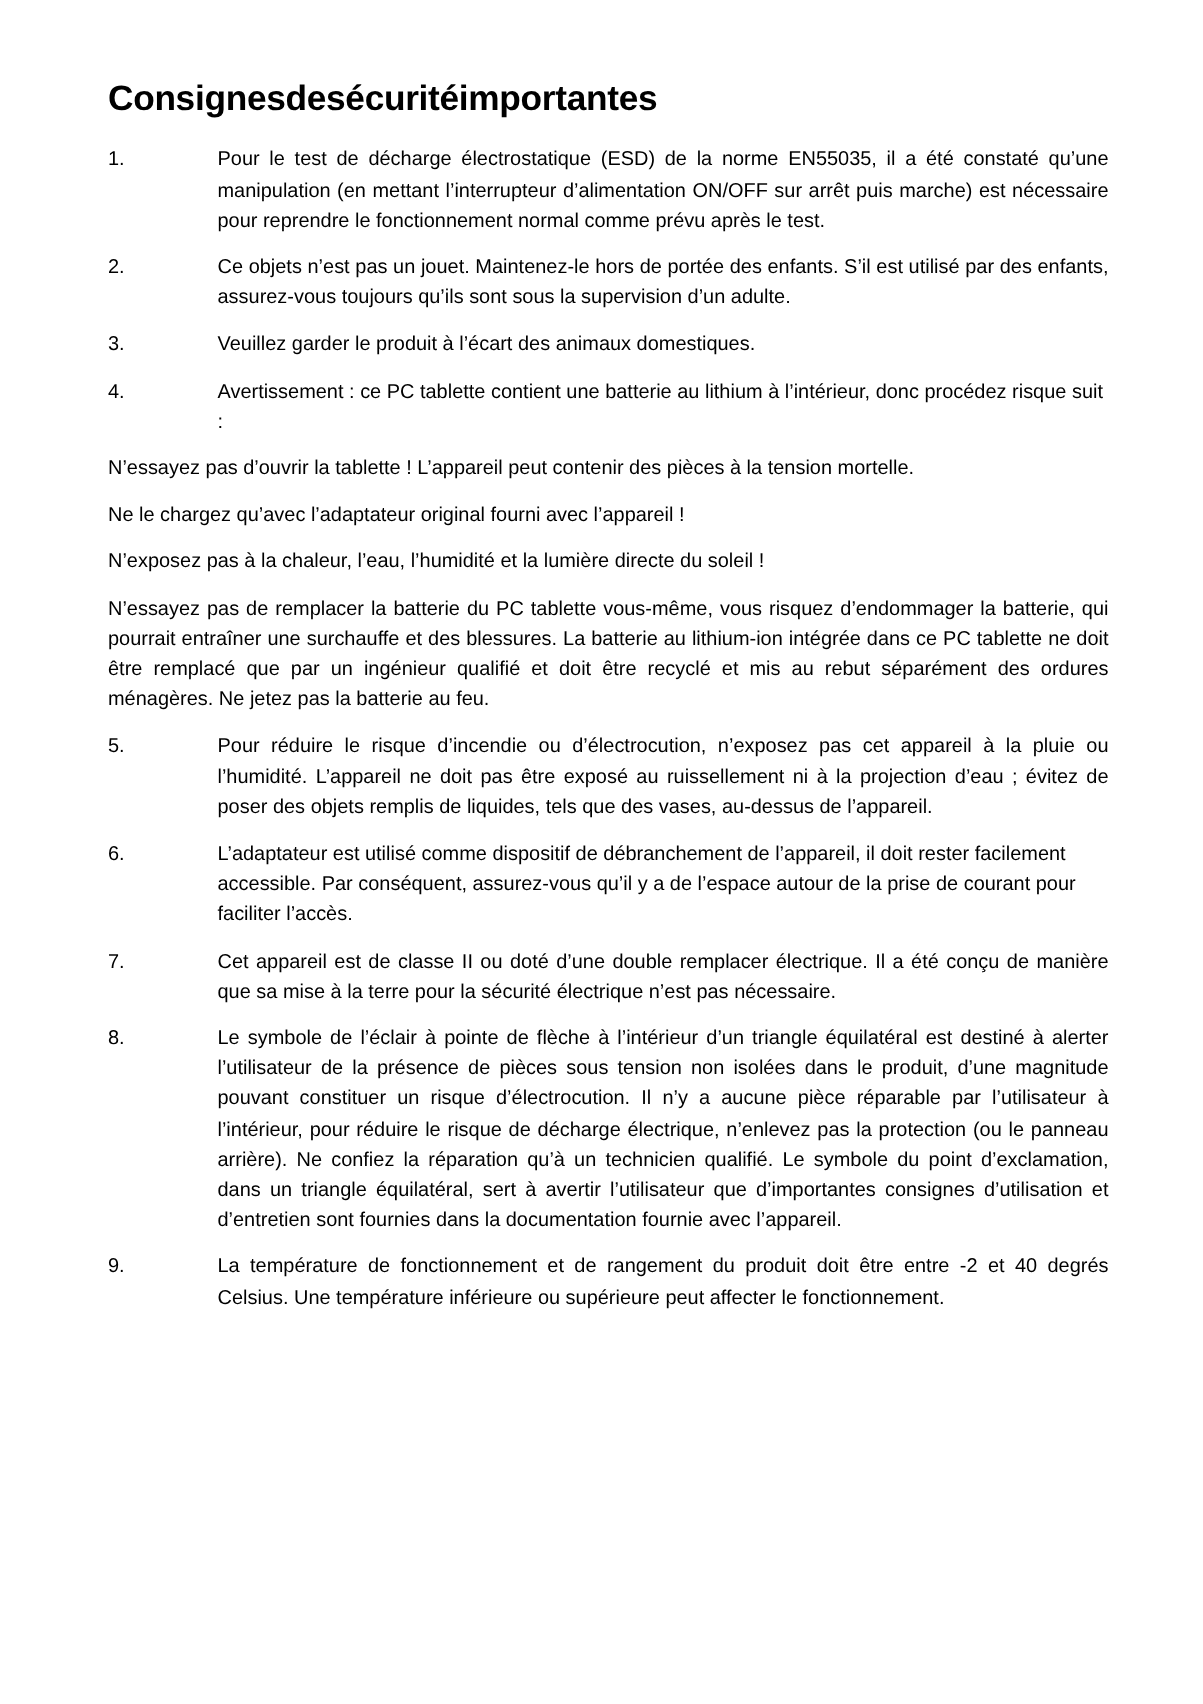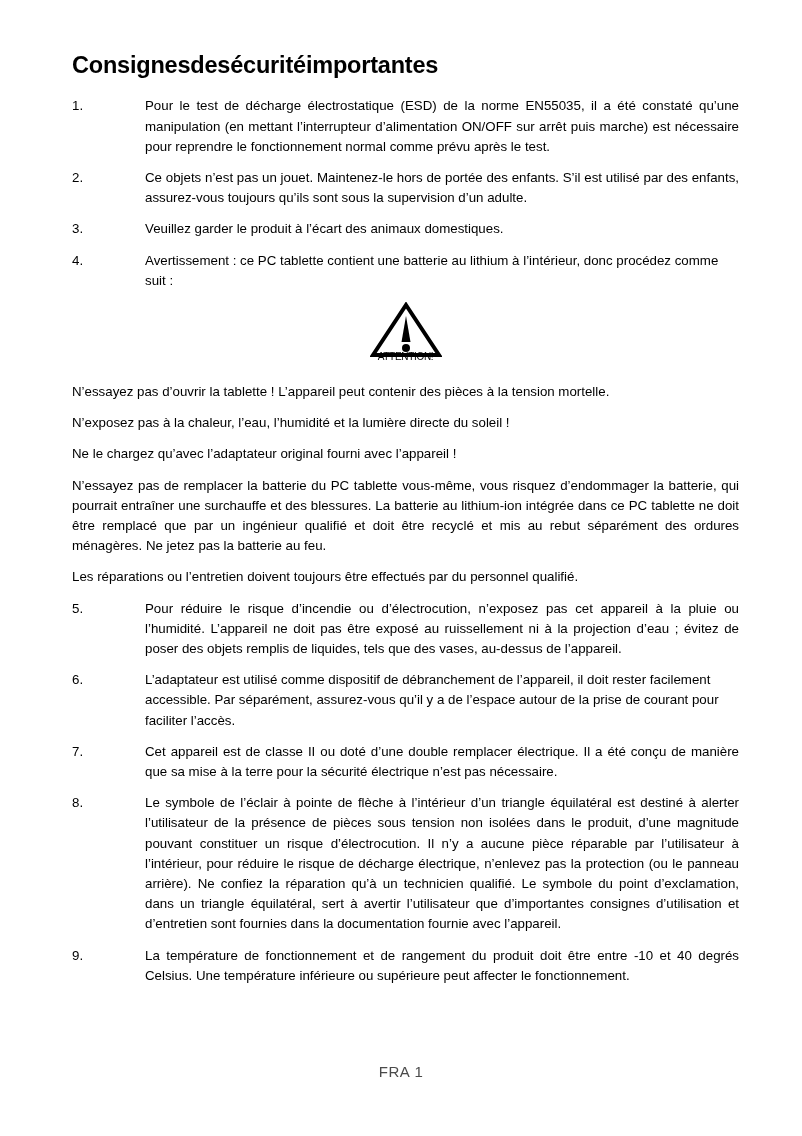--- a/index.html
+++ b/index.html
@@ -138,62 +138,50 @@
       <li class="li">
         <span class="num">2.</span>
         <span class="li-body">Ce objets n’est pas un jouet. Maintenez-le hors de portée des enfants. S’il est utilisé par des enfants, assurez-vous toujours qu’ils sont sous la supervision d’un adulte.</span>
       </li>
       <li class="li left-align">
         <span class="num">3.</span>
         <span class="li-body">Veuillez garder le produit à l’écart des animaux domestiques.</span>
       </li>
       <li class="li left-align">
         <span class="num">4.</span>
-        <span class="li-body">Avertissement : ce PC tablette contient une batterie au lithium à l’intérieur, donc procédez comme suit :</span>
+        <span class="li-body">Avertissement : ce PC tablette contient une batterie au lithium à l’intérieur, donc procédez risque suit :</span>
       </li>
     </ol>
 
-    <div class="warn-figure">
-      <div class="warn-wrap">
-        <svg width="72" height="56" viewBox="0 0 72 56" aria-hidden="true">
-          <polygon points="36,3 69,53 3,53" fill="none" stroke="#000000" stroke-width="4" stroke-linejoin="miter"></polygon>
-          <polygon points="36,14 40.5,40 31.5,40" fill="#000000"></polygon>
-          <circle cx="36" cy="46" r="4" fill="#000000"></circle>
-        </svg>
-        <span class="warn-label">ATTENTION!</span>
-      </div>
-    </div>
 
     <div class="block-paras">
       <p class="para left-align">N’essayez pas d’ouvrir la tablette ! L’appareil peut contenir des pièces à la tension mortelle.</p>
+      <p class="para left-align">Ne le chargez qu’avec l’adaptateur original fourni avec l’appareil !</p>
       <p class="para left-align">N’exposez pas à la chaleur, l’eau, l’humidité et la lumière directe du soleil !</p>
-      <p class="para left-align">Ne le chargez qu’avec l’adaptateur original fourni avec l’appareil !</p>
       <p class="para">N’essayez pas de remplacer la batterie du PC tablette vous-même, vous risquez d’endommager la batterie, qui pourrait entraîner une surchauffe et des blessures. La batterie au lithium-ion intégrée dans ce PC tablette ne doit être remplacé que par un ingénieur qualifié et doit être recyclé et mis au rebut séparément des ordures ménagères. Ne jetez pas la batterie au feu.</p>
-      <p class="para left-align">Les réparations ou l’entretien doivent toujours être effectués par du personnel qualifié.</p>
     </div>
 
     <ol class="list">
       <li class="li">
         <span class="num">5.</span>
         <span class="li-body">Pour réduire le risque d’incendie ou d’électrocution, n’exposez pas cet appareil à la pluie ou l’humidité. L’appareil ne doit pas être exposé au ruissellement ni à la projection d’eau ; évitez de poser des objets remplis de liquides, tels que des vases, au-dessus de l’appareil.</span>
       </li>
       <li class="li left-align">
         <span class="num">6.</span>
-        <span class="li-body">L’adaptateur est utilisé comme dispositif de débranchement de l’appareil, il doit rester facilement accessible. Par séparément, assurez-vous qu’il y a de l’espace autour de la prise de courant pour faciliter l’accès.</span>
+        <span class="li-body">L’adaptateur est utilisé comme dispositif de débranchement de l’appareil, il doit rester facilement accessible. Par conséquent, assurez-vous qu’il y a de l’espace autour de la prise de courant pour faciliter l’accès.</span>
       </li>
       <li class="li">
         <span class="num">7.</span>
         <span class="li-body">Cet appareil est de classe II ou doté d’une double remplacer électrique. Il a été conçu de manière que sa mise à la terre pour la sécurité électrique n’est pas nécessaire.</span>
       </li>
       <li class="li">
         <span class="num">8.</span>
         <span class="li-body">Le symbole de l’éclair à pointe de flèche à l’intérieur d’un triangle équilatéral est destiné à alerter l’utilisateur de la présence de pièces sous tension non isolées dans le produit, d’une magnitude pouvant constituer un risque d’électrocution. Il n’y a aucune pièce réparable par l’utilisateur à l’intérieur, pour réduire le risque de décharge électrique, n’enlevez pas la protection (ou le panneau arrière). Ne confiez la réparation qu’à un technicien qualifié. Le symbole du point d’exclamation, dans un triangle équilatéral, sert à avertir l’utilisateur que d’importantes consignes d’utilisation et d’entretien sont fournies dans la documentation fournie avec l’appareil.</span>
       </li>
       <li class="li">
         <span class="num">9.</span>
-        <span class="li-body">La température de fonctionnement et de rangement du produit doit être entre -10 et 40 degrés Celsius. Une température inférieure ou supérieure peut affecter le fonctionnement.</span>
+        <span class="li-body">La température de fonctionnement et de rangement du produit doit être entre -2 et 40 degrés Celsius. Une température inférieure ou supérieure peut affecter le fonctionnement.</span>
       </li>
     </ol>
 
   </div>
 
-  <div class="footer">FRA 1</div>
 </div>
 
 </body></html>

